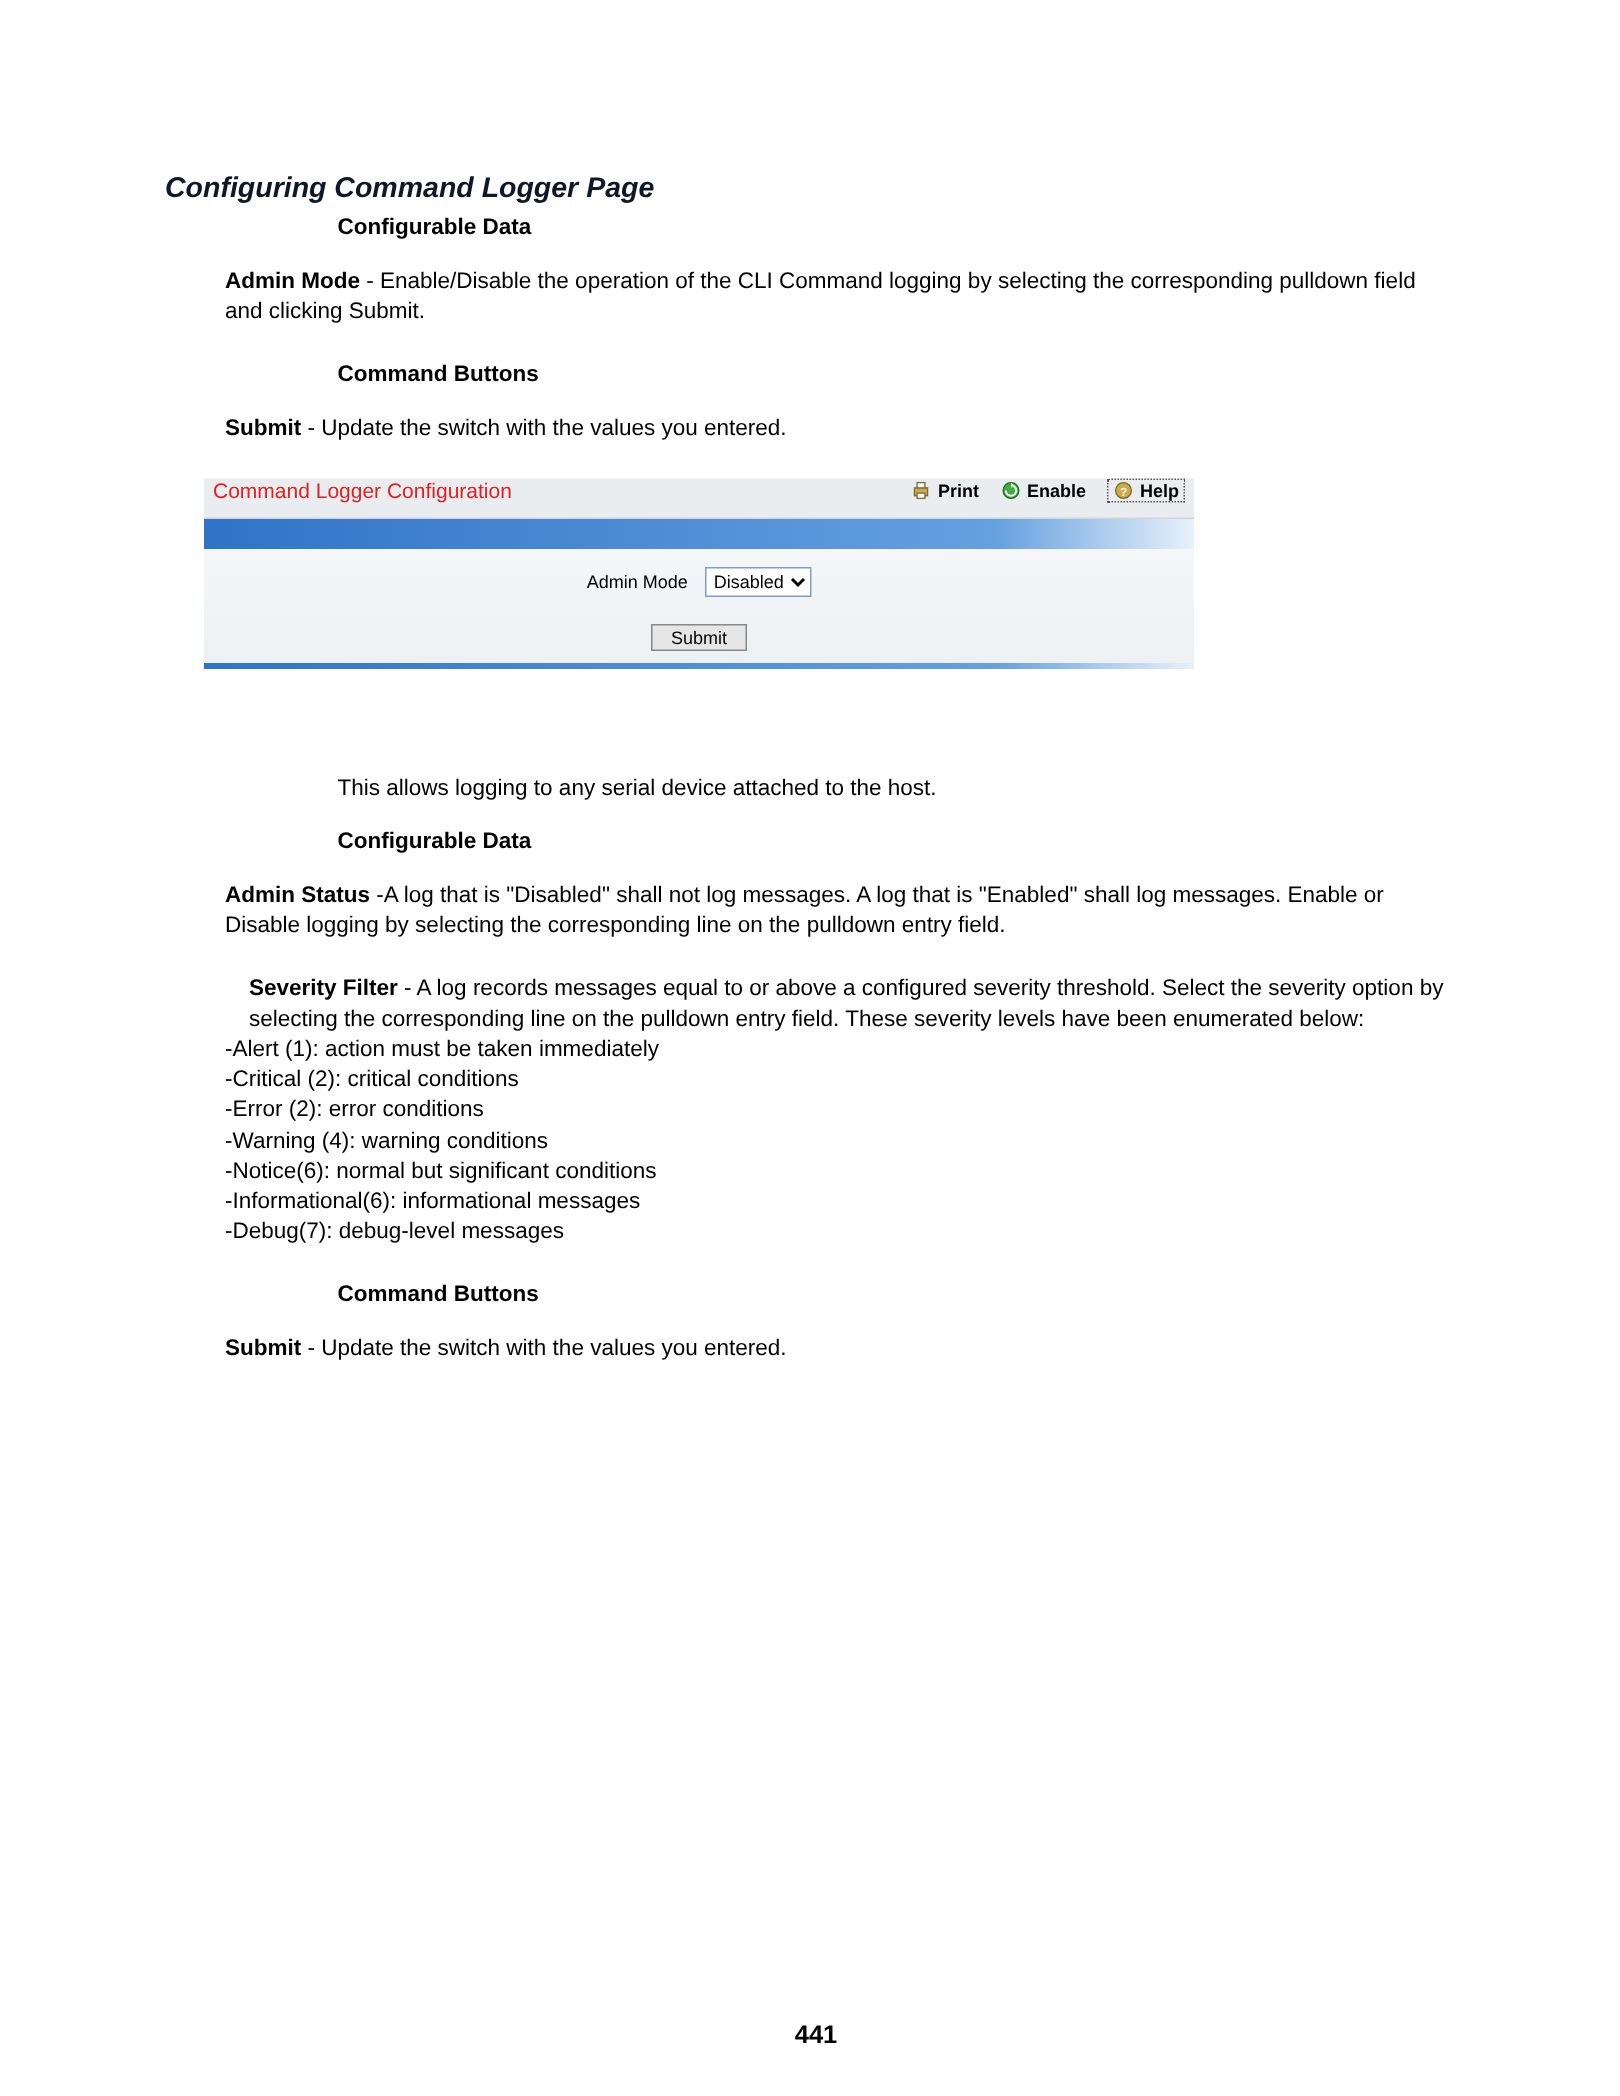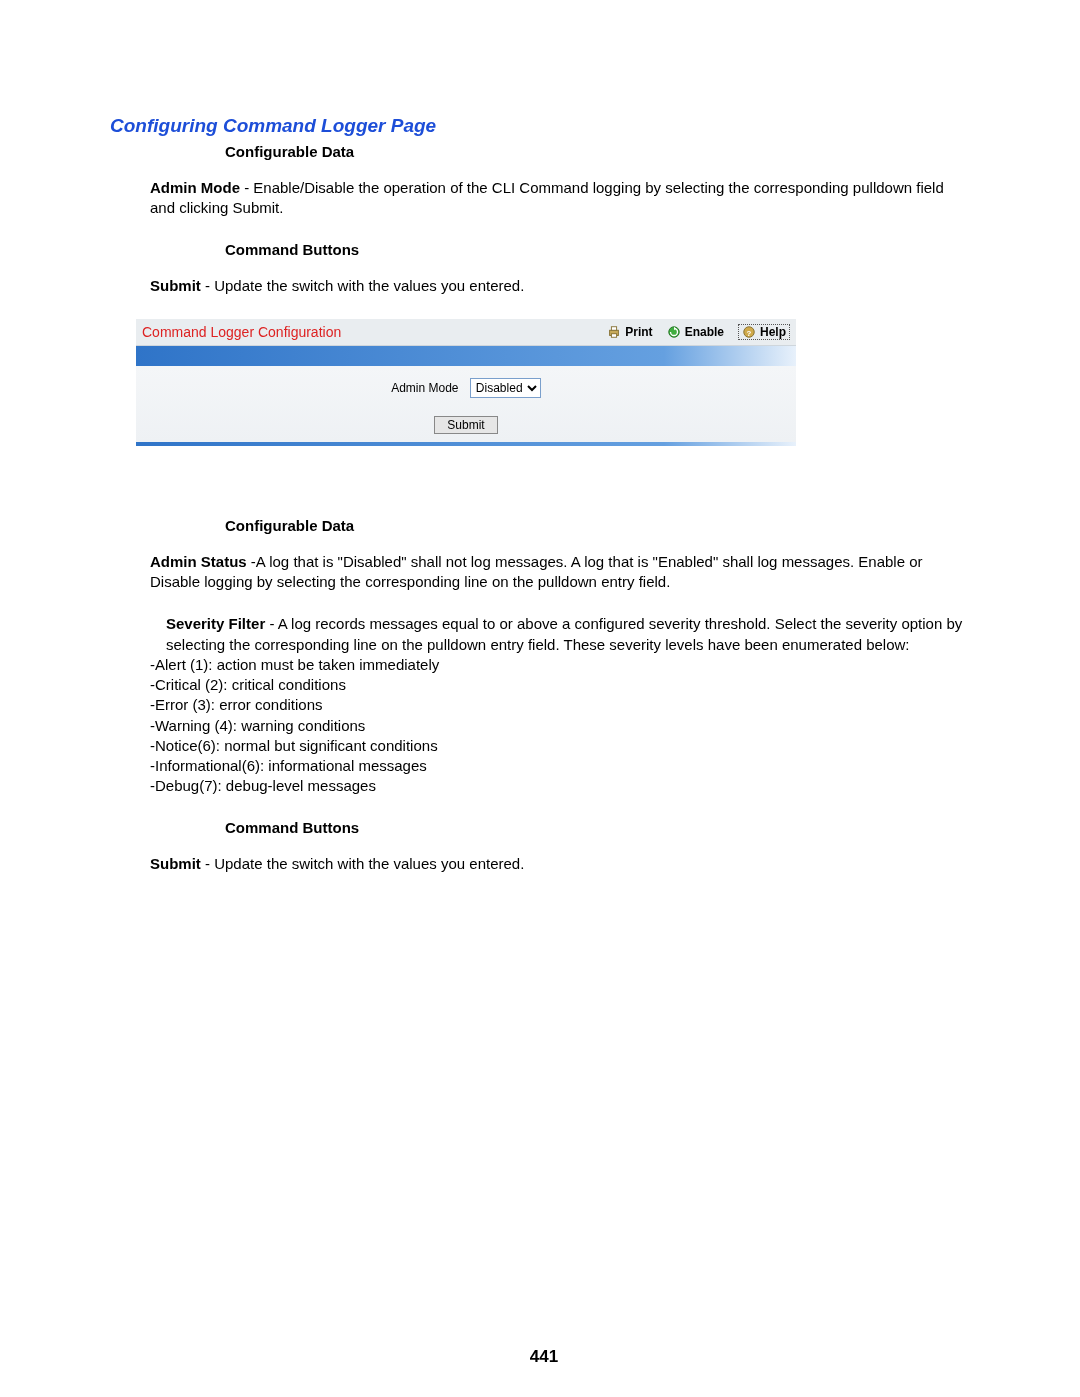--- a/index.html
+++ b/index.html
@@ -13,21 +13,21 @@
     width: 1080px;
     height: 1397px;
     position: relative;
     box-sizing: border-box;
     padding: 115px 110px 0 110px;
     color: #000;
   }
   .section-heading {
     font-style: italic;
     font-weight: bold;
-    color: #1d4ed8;
+    color: #0f172a;
     font-size: 19px;
     margin: 0 0 6px 0;
   }
   .subheading {
     font-weight: bold;
     font-size: 15px;
     margin: 0 0 18px 0;
   }
   .indent1 { margin-left: 115px; }
   .para {
@@ -39,21 +39,21 @@
 
   
   .ui-panel {
     border: 1px solid #fff;
     margin: 20px 0 0 25px;
     width: 660px;
     font-family: Tahoma, Arial, sans-serif;
   }
   .ui-header {
     display: flex;
-    align-items: center;
+    align-items: flex-start;
     height: 26px;
     padding: 0 6px 0 6px;
     background: #e9edf0;
     border-bottom: 1px solid #cfd6dc;
   }
   .ui-title {
     flex: 1;
     color: #d22;
     font-size: 14px;
     font-family: Tahoma, Arial, sans-serif;
@@ -172,34 +172,35 @@
         <select class="ui-select">
           <option>Disabled</option>
         </select>
       </div>
       <button class="ui-submit">Submit</button>
     </div>
     <div class="ui-bottom"></div>
   </div>
 
   <div class="section2">
+    <div class="indent1" style="margin-bottom:18px;">This allows logging to any serial device attached to the host.</div>
     <div class="subheading indent1">Configurable Data</div>
 
     <p class="para body-indent">
       <span class="bold">Admin Status</span><span> -A log that is "Disabled" shall not log messages. A log that is "Enabled" shall log messages. Enable or Disable logging by selecting the corresponding line on the pulldown entry field.</span>
     </p>
 
     <div class="body-indent">
       <p class="para" style="margin-bottom:0;">
         <span class="bold">Severity Filter</span><span> - A log records messages equal to or above a configured severity threshold. Select the severity option by selecting the corresponding line on the pulldown entry field. These severity levels have been enumerated below:</span>
       </p>
       <div class="sev-list">
         <div>-Alert (1): action must be taken immediately</div>
         <div>-Critical (2): critical conditions</div>
-        <div>-Error (3): error conditions</div>
+        <div>-Error (2): error conditions</div>
         <div>-Warning (4): warning conditions</div>
         <div>-Notice(6): normal but significant conditions</div>
         <div>-Informational(6): informational messages</div>
         <div>-Debug(7): debug-level messages</div>
       </div>
     </div>
 
     <div class="subheading indent1" style="margin-top:22px;">Command Buttons</div>
 
     <p class="para body-indent">

